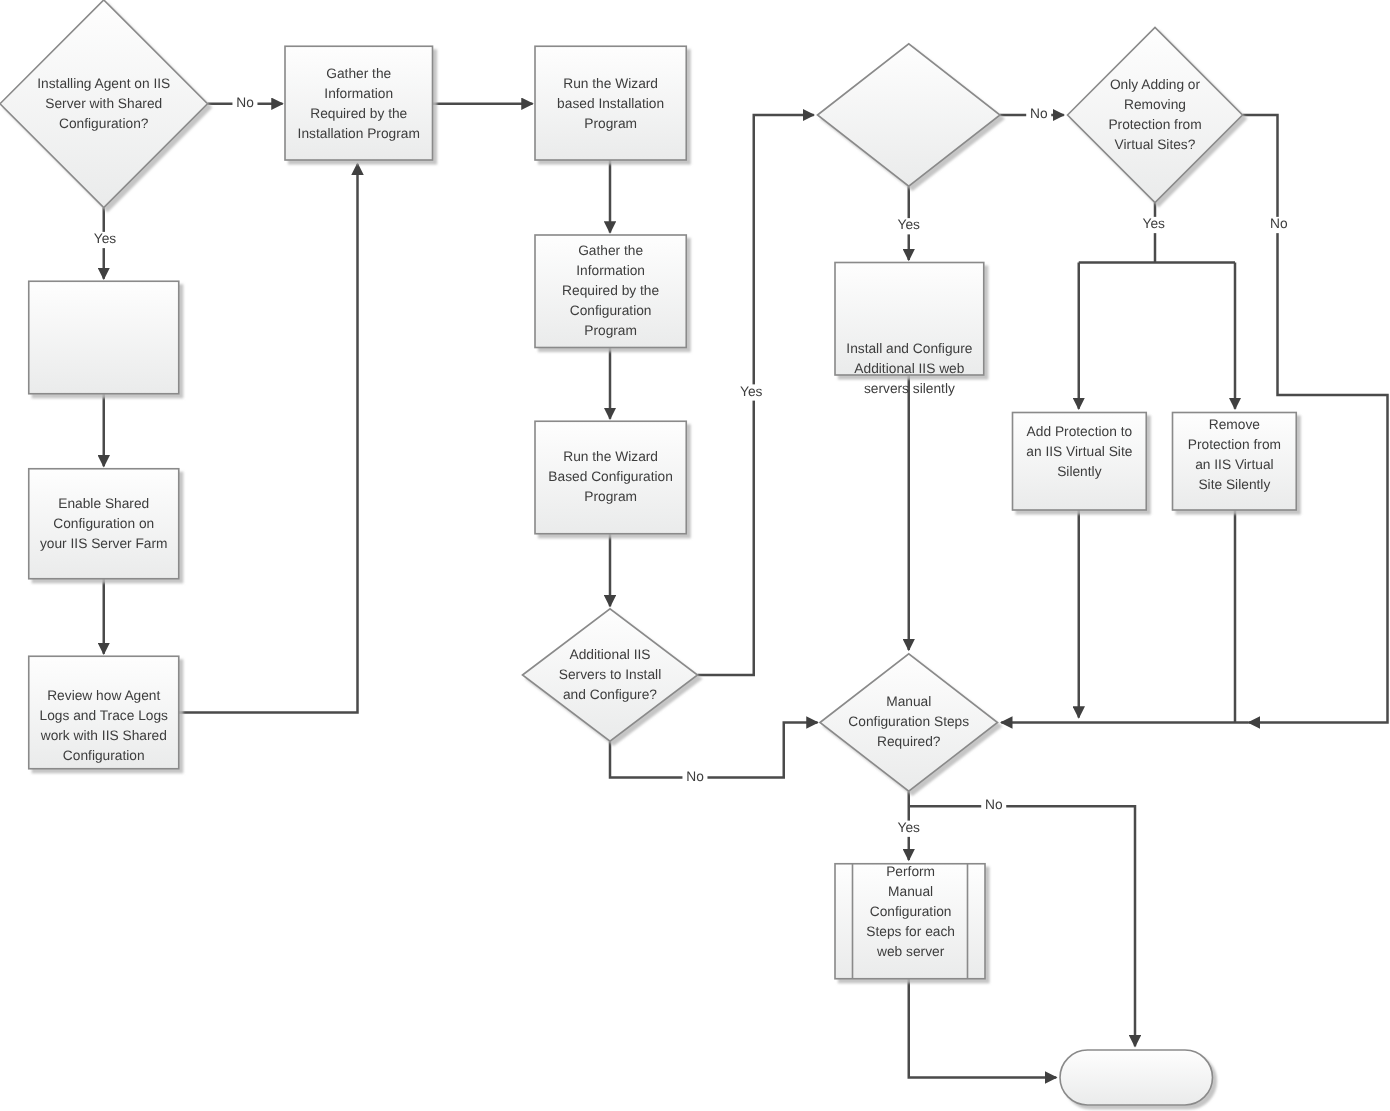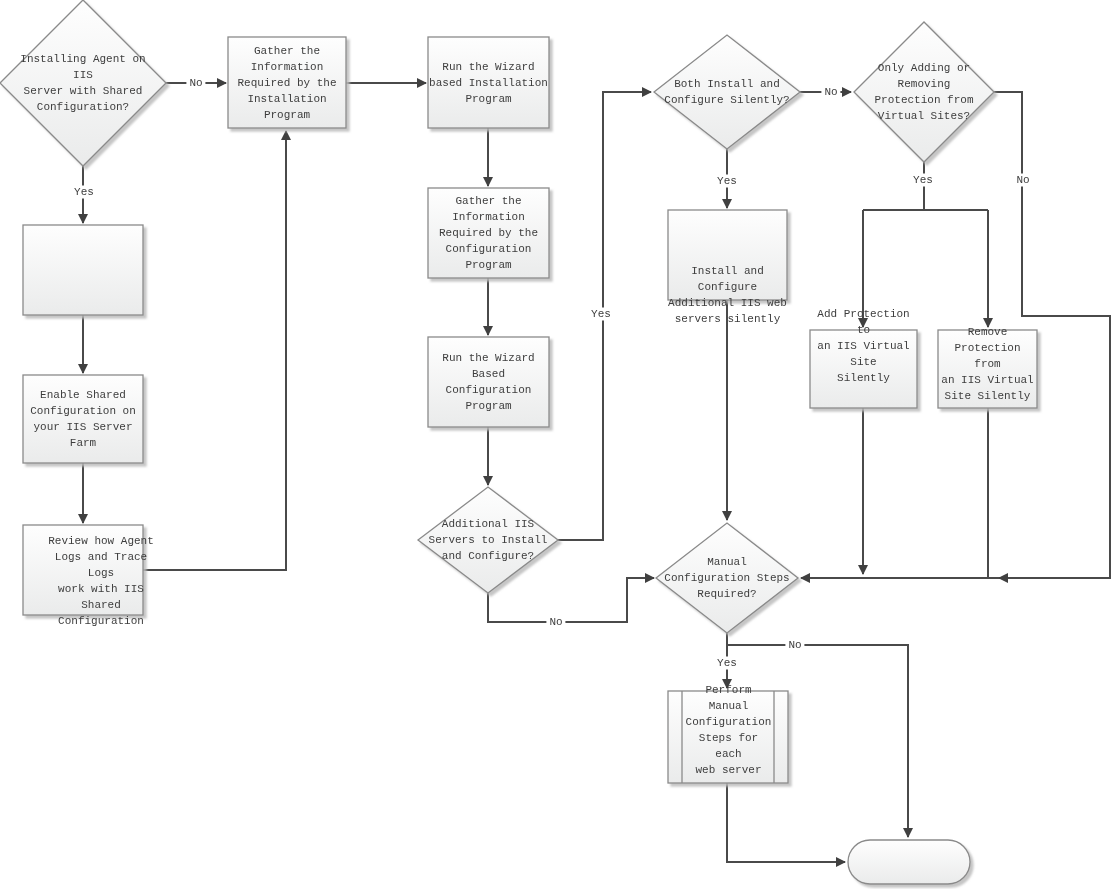--- a/index.html
+++ b/index.html
@@ -1,17 +1,17 @@
 <!DOCTYPE html>
 <html><head>
 <meta charset="utf-8">
 <style>
   html,body{margin:0;padding:0;background:#ffffff;}
   #canvas{position:relative;width:1112px;height:889px;background:#ffffff;overflow:hidden;
-          font-family:Liberation Mono, monospace;}
+          font-family:Liberation Sans, sans-serif;}
   #wires{position:absolute;left:0;top:0;width:1112px;height:889px;}
   .node-label{position:absolute;display:flex;align-items:center;justify-content:center;
               text-align:center;font-size:11px;line-height:16px;color:#3d3d3d;
               white-space:pre-line;pointer-events:none;}
   .edge-label{position:absolute;transform:translate(-50%,-50%);background:#ffffff;
               padding:0 3px;font-size:11px;line-height:13px;color:#3d3d3d;}
 </style>
 </head>
 <body>
 
@@ -90,45 +90,43 @@
   <div class="node-label" style="left:228px;top:37px;width:118px;height:91px;">Gather the
 Information
 Required by the
 Installation Program</div>
   <div class="node-label" style="left:428px;top:37px;width:121px;height:91px;">Run the Wizard
 based Installation
 Program</div>
   <div class="node-label" style="left:23px;top:375px;width:120px;height:88px;">Enable Shared
 Configuration on
 your IIS Server Farm</div>
-  <div class="node-label" style="left:23px;top:525px;width:120px;height:111px;padding-left:18px;">Review how Agent
+  <div class="node-label" style="left:23px;top:525px;width:120px;height:111px;">Review how Agent
 Logs and Trace Logs
 work with IIS Shared
 Configuration</div>
   <div class="node-label" style="left:428px;top:188px;width:121px;height:90px;">Gather the
 Information
 Required by the
 Configuration
 Program</div>
   <div class="node-label" style="left:428px;top:337px;width:121px;height:90px;">Run the Wizard
 Based Configuration
 Program</div>
   <div class="node-label" style="left:418px;top:500px;width:140px;height:80px;">Additional IIS
 Servers to Install
 and Configure?</div>
-  <div class="node-label" style="left:657px;top:57px;width:140px;height:70px;">Both Install and
-Configure Silently?</div>
   <div class="node-label" style="left:859px;top:42px;width:130px;height:100px;">Only Adding or
 Removing
 Protection from
 Virtual Sites?</div>
   <div class="node-label" style="left:668px;top:210px;width:119px;height:90px;margin-top:40px;">Install and Configure
 Additional IIS web
 servers silently</div>
-  <div class="node-label" style="left:810px;top:314px;width:107px;height:64px;">Add Protection to
+  <div class="node-label" style="left:810px;top:330px;width:107px;height:64px;">Add Protection to
 an IIS Virtual Site
 Silently</div>
   <div class="node-label" style="left:938px;top:330px;width:99px;height:68px;">Remove
 Protection from
 an IIS Virtual
 Site Silently</div>
   <div class="node-label" style="left:657px;top:543px;width:140px;height:70px;">Manual
 Configuration Steps
 Required?</div>
   <div class="node-label" style="left:683px;top:691px;width:91px;height:77px;border-radius:28px;">Perform

